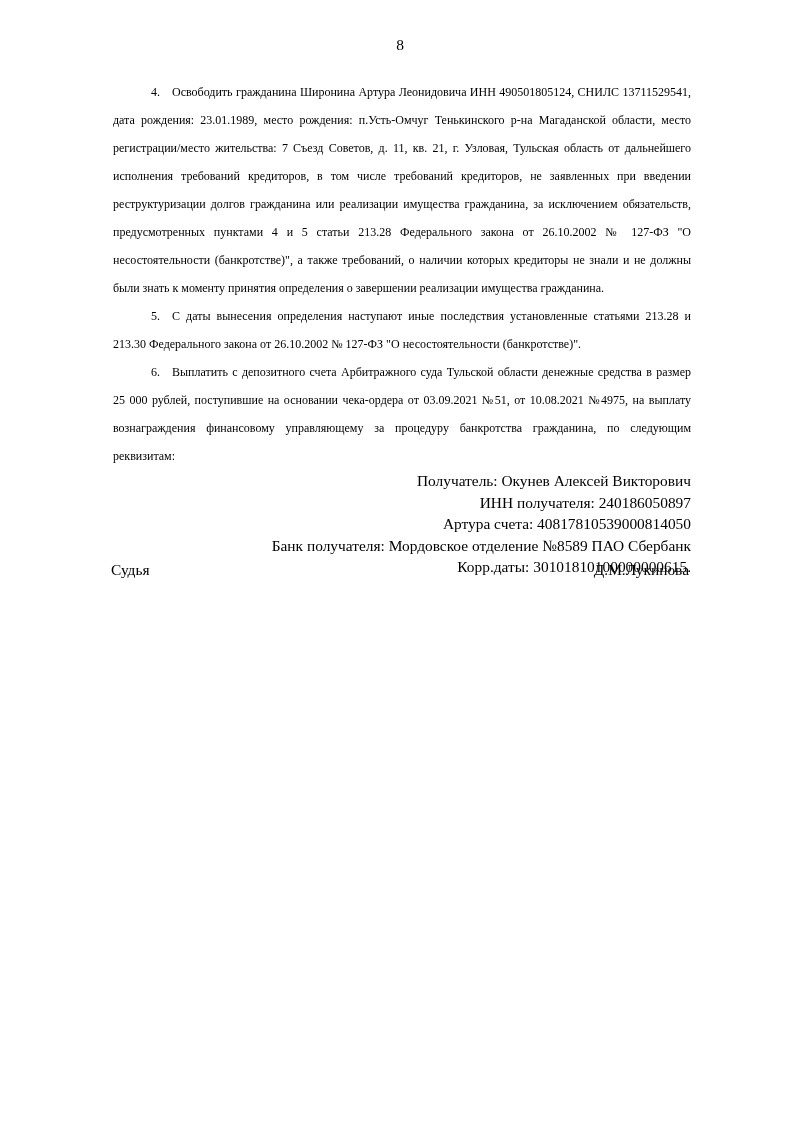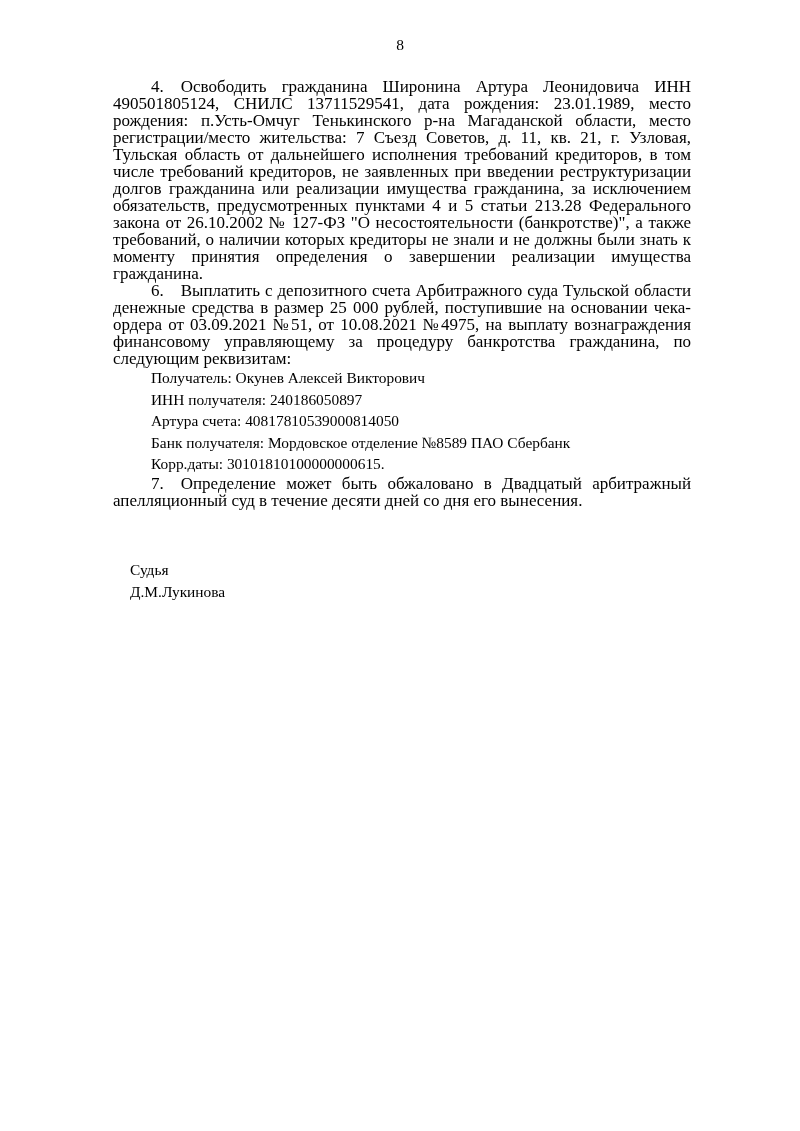--- a/index.html
+++ b/index.html
@@ -32,76 +32,76 @@
     line-height: 18px;
   }
   .content {
     position: absolute;
     left: 113px;
     top: 78px;
     width: 578px;
   }
   p.para {
     margin: 0;
-    font-size: 17px;
-    line-height: 17px;
+    font-size: 12px;
+    line-height: 28px;
     text-align: justify;
     text-justify: inter-word;
     text-indent: 38px;
     hyphens: none;
   }
   .reqs {
     margin: 0;
     padding: 0;
     list-style: none;
+    text-align: right;
   }
   .reqs li {
     font-size: 15.4px;
     line-height: 21.6px;
     text-indent: 0;
     padding-left: 38px;
     white-space: nowrap;
   }
   .signature-row {
     position: absolute;
-    left: 130px;
+    left: 111px;
     top: 559px;
     width: 578px;
     display: flex;
     justify-content: space-between;
     font-size: 15.4px;
     line-height: 21.6px;
-    flex-direction: column;
   }
   .sig-left { text-align: left; }
   .sig-right { text-align: left; }
 </style>
 </head>
 <body>
 
 <div class="page">
 
   <div class="page-number">8</div>
 
   <div class="content">
 
     <p class="para">4. Освободить гражданина Широнина Артура Леонидовича ИНН 490501805124, СНИЛС 13711529541, дата рождения: 23.01.1989, место рождения: п.Усть-Омчуг Тенькинского р-на Магаданской области, место регистрации/место жительства: 7 Съезд Советов, д. 11, кв. 21, г. Узловая, Тульская область от дальнейшего исполнения требований кредиторов, в том числе требований кредиторов, не заявленных при введении реструктуризации долгов гражданина или реализации имущества гражданина, за исключением обязательств, предусмотренных пунктами 4 и 5 статьи 213.28 Федерального закона от 26.10.2002 № 127-ФЗ "О несостоятельности (банкротстве)", а также требований, о наличии которых кредиторы не знали и не должны были знать к моменту принятия определения о завершении реализации имущества гражданина.</p>
 
+    <p class="para">5. С даты вынесения определения наступают иные последствия установленные статьями 213.28 и 213.30 Федерального закона от 26.10.2002 № 127-ФЗ "О несостоятельности (банкротстве)".</p>
 
     <p class="para">6. Выплатить с депозитного счета Арбитражного суда Тульской области денежные средства в размер 25 000 рублей, поступившие на основании чека-ордера от 03.09.2021 №51, от 10.08.2021 №4975, на выплату вознаграждения финансовому управляющему за процедуру банкротства гражданина, по следующим реквизитам:</p>
 
     <ul class="reqs">
       <li>Получатель: Окунев Алексей Викторович</li>
       <li>ИНН получателя: 240186050897</li>
       <li>Артура счета: 40817810539000814050</li>
       <li>Банк получателя: Мордовское отделение №8589 ПАО Сбербанк</li>
       <li>Корр.даты: 30101810100000000615.</li>
     </ul>
 
-    <p class="para">7. Определение может быть обжаловано в Двадцатый арбитражный апелляционный суд в течение десяти дней со дня его вынесения.</p>
 
   </div>
 
   <div class="signature-row">
     <span class="sig-left">Судья</span>
     <span class="sig-right">Д.М.Лукинова</span>
   </div>
 
 </div>
 

